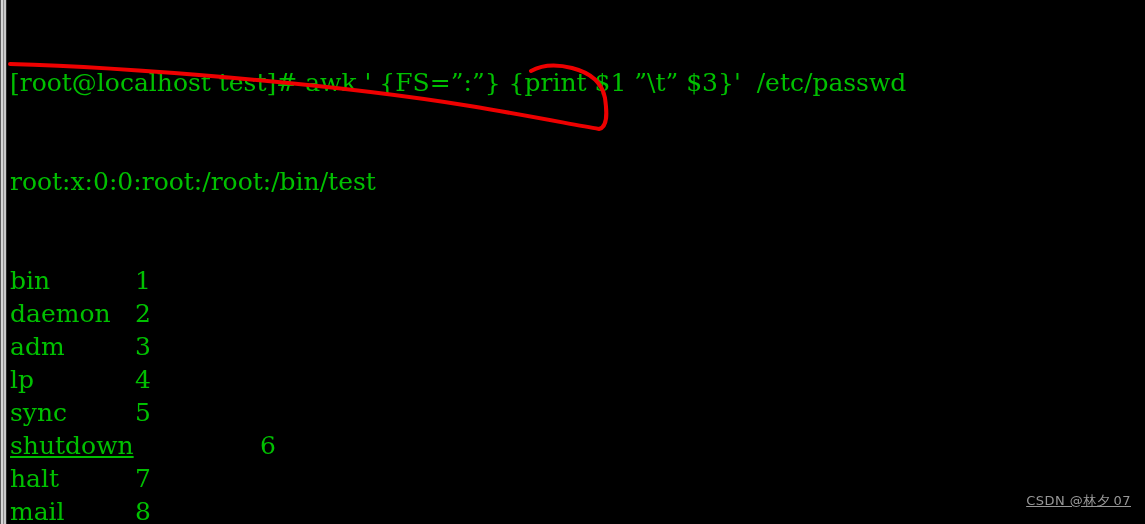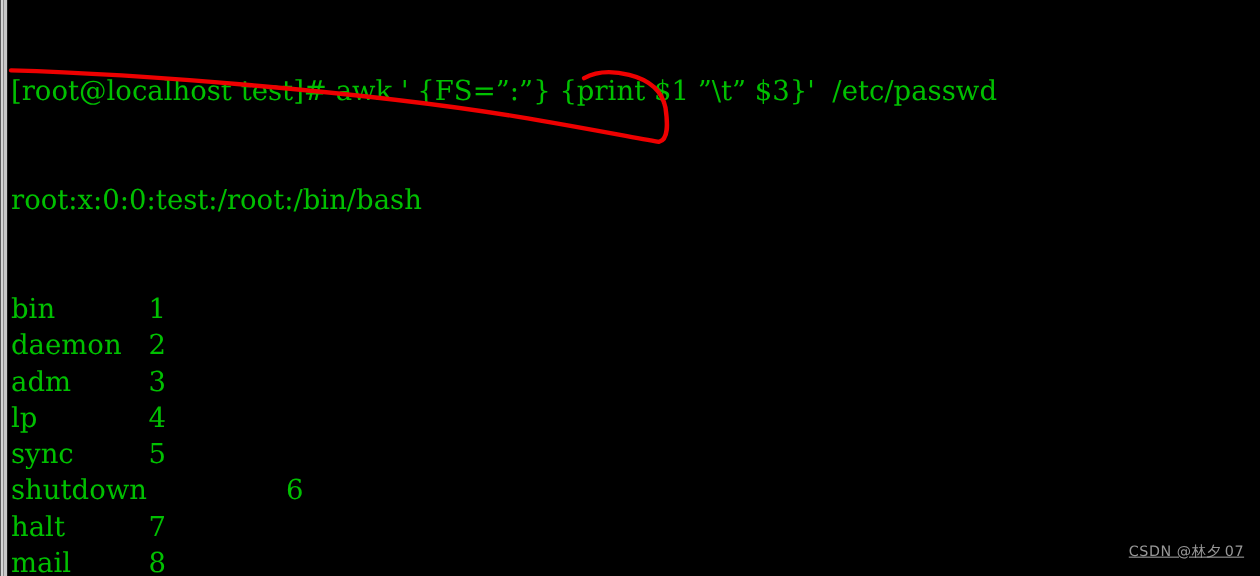--- a/index.html
+++ b/index.html
@@ -49,20 +49,21 @@
     white-space: pre;
   }
   
   .tline .col-name {
     display: inline-block;
     width: 125px;
     vertical-align: top;
   }
   .tline .col-name.wide {
     width: 250px;
+    text-decoration: underline;
   }
   .tline .col-val {
     display: inline-block;
     vertical-align: top;
   }
   .cmdline {
     white-space: pre;
   }
 
   
@@ -89,21 +90,21 @@
 </style>
 </head>
 <body>
 
 <div id="screen">
 
   <div id="left-gutter"></div>
 
   <div id="terminal">
     <div class="tline cmdline">[root@localhost test]# awk ' {FS=”:”} {print $1 ”\t” $3}'  /etc/passwd</div>
-    <div class="tline cmdline">root:x:0:0:test:/root:/bin/bash</div>
+    <div class="tline cmdline">root:x:0:0:root:/root:/bin/test</div>
     <div id="rows-container"><div class="tline"><span class="col-name">bin</span><span class="col-val">1</span></div><div class="tline"><span class="col-name">daemon</span><span class="col-val">2</span></div><div class="tline"><span class="col-name">adm</span><span class="col-val">3</span></div><div class="tline"><span class="col-name">lp</span><span class="col-val">4</span></div><div class="tline"><span class="col-name">sync</span><span class="col-val">5</span></div><div class="tline"><span class="col-name wide">shutdown</span><span class="col-val">6</span></div><div class="tline"><span class="col-name">halt</span><span class="col-val">7</span></div><div class="tline"><span class="col-name">mail</span><span class="col-val">8</span></div></div>
   </div>
 
   <svg id="annotation" viewBox="0 0 1145 524" xmlns="http://www.w3.org/2000/svg">
     <path d="M 10 64
              C 120 67, 330 83, 470 106
              C 530 116, 570 124, 599 129
              C 608 127, 607 112, 605 98
              C 602 83, 592 73, 572 68
              C 552 63, 540 66, 531 71" fill="none" stroke="#ee0000" stroke-width="4" stroke-linecap="round" stroke-linejoin="round"></path>

